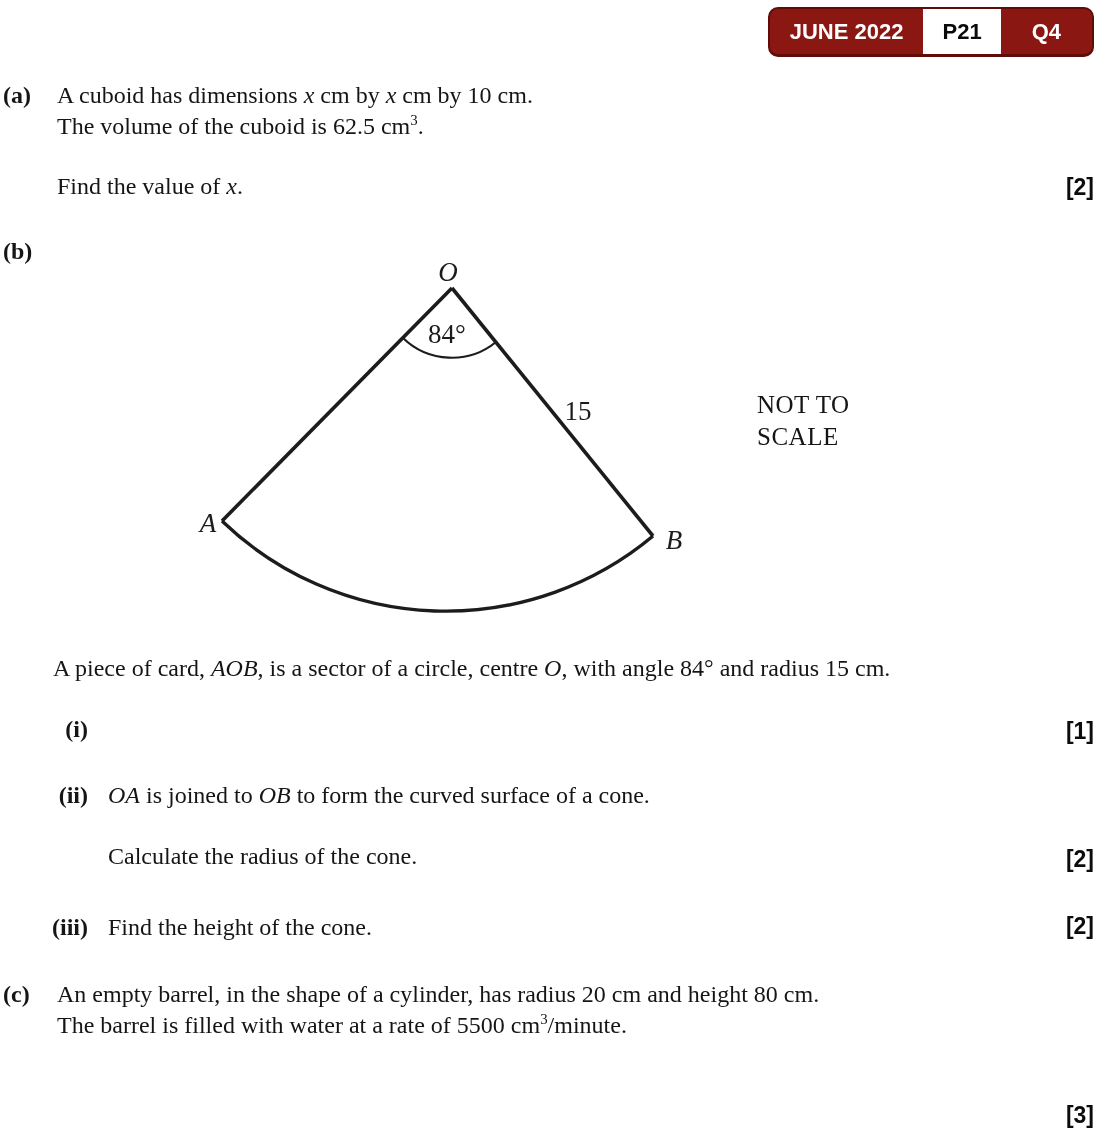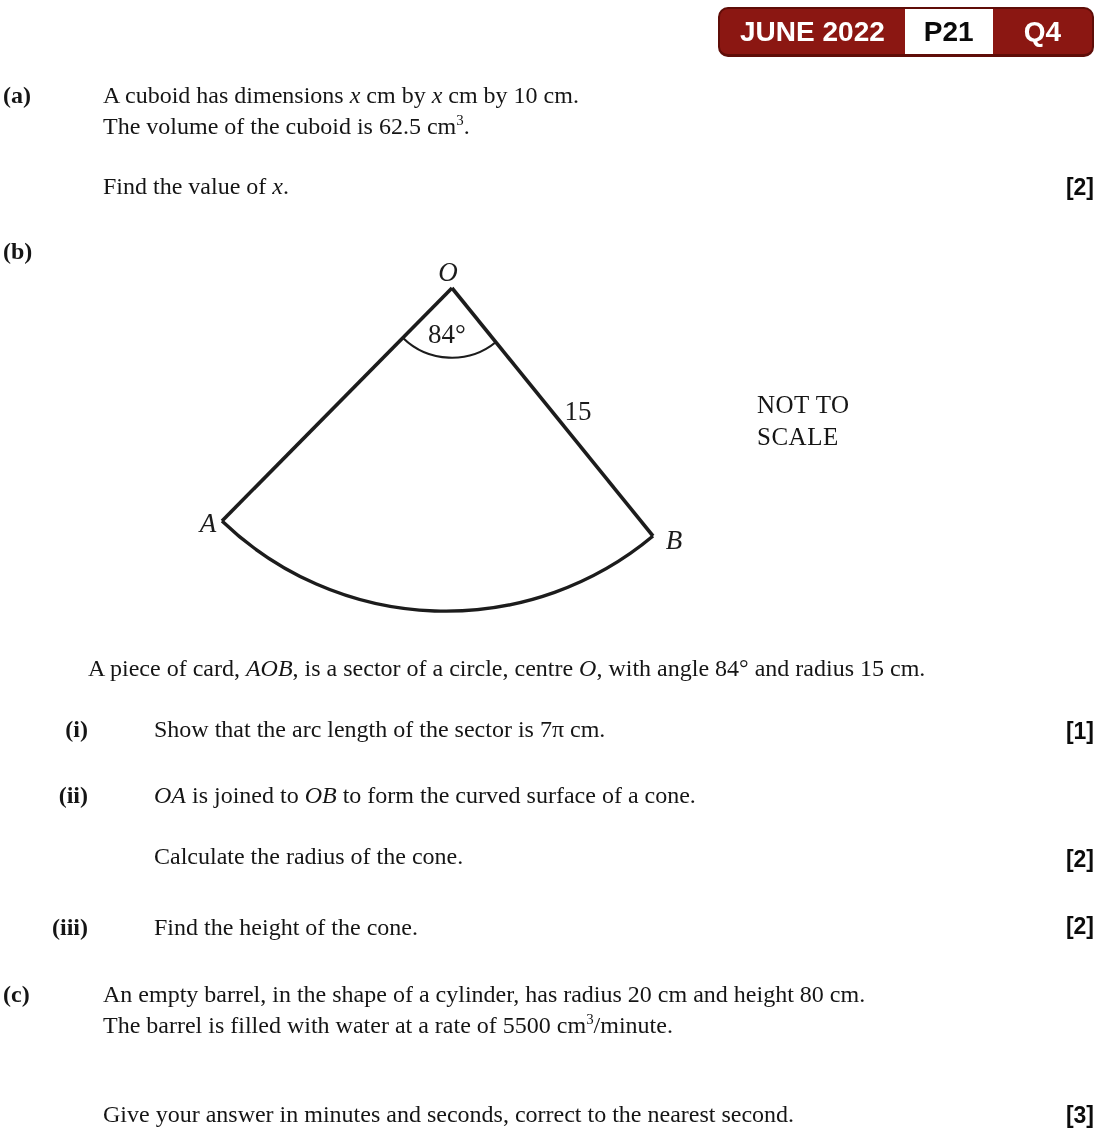--- a/index.html
+++ b/index.html
@@ -20,34 +20,34 @@
     right: 6px;
     height: 50px;
     display: flex;
     align-items: stretch;
     border-radius: 10px;
     overflow: hidden;
     border: 2px solid #5F0D08;
     border-bottom-width: 3px;
     font-family: "Liberation Sans", sans-serif;
     font-weight: 700;
-    font-size: 28px;
+    font-size: 22px;
   }
   .badge-seg {
     display: flex;
     align-items: center;
     justify-content: center;
     color: #ffffff;
   }
   .badge-session { padding: 0 20px; }
   .badge-paper { background: #ffffff; color: #0a0a0a; padding: 0 19px; }
   .badge-question { padding: 8px 31px; }
   
   .abs { position: absolute; }
-  .body-text { font-size: 24px; line-height: 31px; white-space: nowrap; margin-left: 46px; }
+  .body-text { font-size: 24px; line-height: 31px; white-space: nowrap; }
   .part-label {
     font-weight: 700;
     font-size: 24px;
     line-height: 31px;
     white-space: nowrap;
   }
   .item-label {
     position: absolute;
     left: 30px;
     width: 58px;
@@ -119,34 +119,32 @@
     <text class="svg-label italic" x="524" y="294" text-anchor="middle">B</text>
     <text class="svg-label" x="297" y="88" text-anchor="middle">84°</text>
     <text class="svg-label" x="428" y="165" text-anchor="middle">15</text>
   </svg>
 
   <div class="not-to-scale">
     <div>NOT TO</div>
     <div>SCALE</div>
   </div>
 
-  <div class="abs body-text" style="left:42px; top:653px;">A piece of card, <i>AOB</i>, is a sector of a circle, centre <i>O</i>, with angle 84° and radius 15 cm.</div>
+  <div class="abs body-text" style="left:53px; top:653px;">A piece of card, <i>AOB</i>, is a sector of a circle, centre <i>O</i>, with angle 84° and radius 15 cm.</div>
 
   <div class="item-label" style="top:714px;">(i)</div>
-  <div class="abs body-text" style="left:108px; top:714px;">Show that the arc length of the sector is 7π cm.</div>
   <div class="marks" style="top:718px;">[1]</div>
 
   <div class="item-label" style="top:780px;font-family:Liberation Serif, serif;">(ii)</div>
   <div class="abs body-text" style="left:108px; top:780px;"><i>OA</i> is joined to <i>OB</i> to form the curved surface of a cone.</div>
   <div class="abs body-text" style="left:108px; top:841px;">Calculate the radius of the cone.</div>
   <div class="marks" style="top:846px;">[2]</div>
 
   <div class="item-label" style="top:912px;">(iii)</div>
   <div class="abs body-text" style="left:108px; top:912px;">Find the height of the cone.</div>
   <div class="marks" style="top:913px;">[2]</div>
 
   <div class="abs part-label" style="left:3px; top:979px;">(c)</div>
   <div class="abs body-text" style="left:57px; top:979px;">An empty barrel, in the shape of a cylinder, has radius 20 cm and height 80 cm.</div>
   <div class="abs body-text" style="left:57px; top:1010px;">The barrel is filled with water at a rate of 5500 cm<sup>3</sup>/minute.</div>
-  <div class="abs body-text" style="left:57px; top:1099px;">Give your answer in minutes and seconds, correct to the nearest second.</div>
   <div class="marks" style="top:1102px;">[3]</div>
 
 </div>
 
 </body></html>

